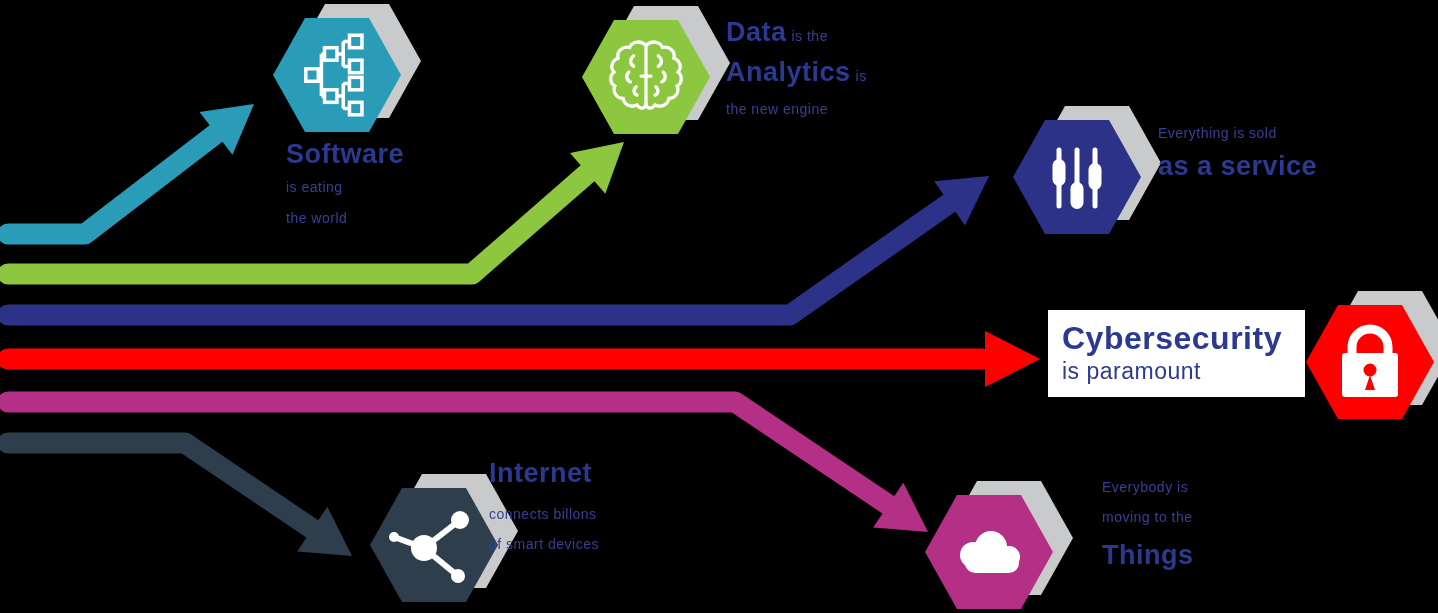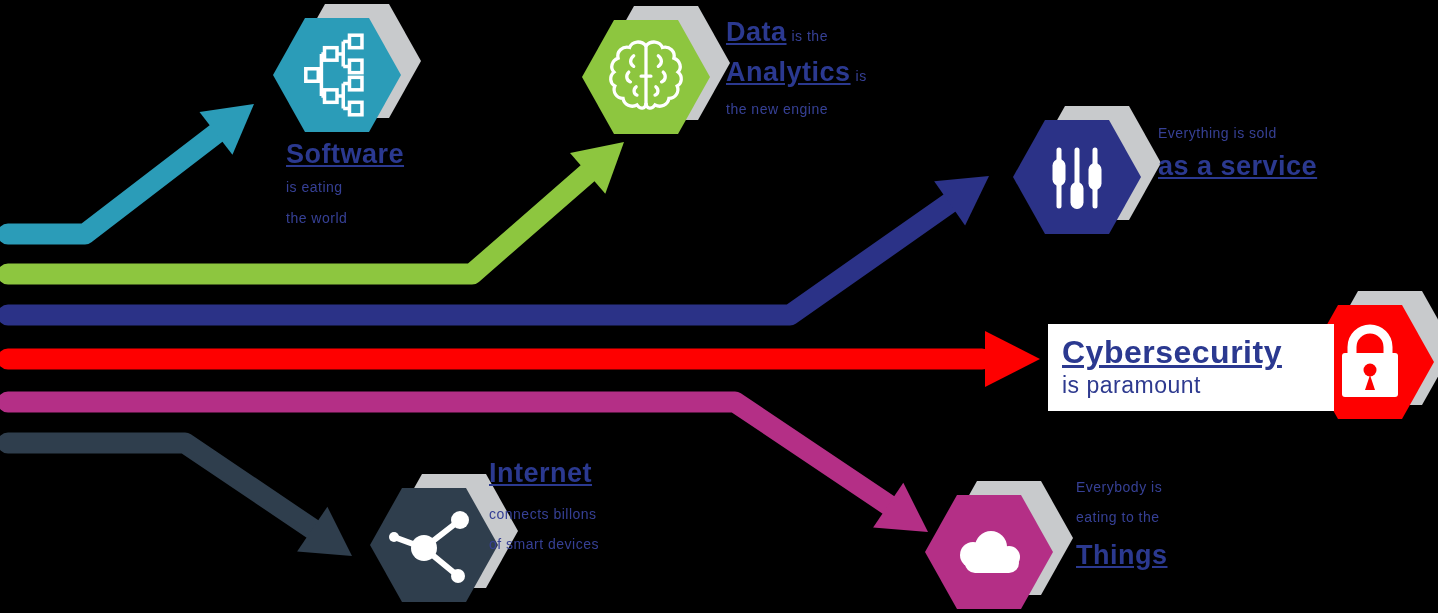--- a/index.html
+++ b/index.html
@@ -7,21 +7,21 @@
     position:relative;
     width:1438px;height:613px;
     background:var(--background,#000);
     overflow:hidden;
     font-family:"Liberation Sans",sans-serif;
   }
   .abs{position:absolute;}
   svg{display:block;}
   .arrow-line{fill:none;stroke-width:21;stroke-linecap:round;stroke-linejoin:round;}
   .label{letter-spacing:.5px;}
-  .title{font-weight:bold;color:var(--title-text,#2b3990);text-decoration:underline;}
+  .title{font-weight:bold;color:var(--title-text,#2b3990);}
   .sub{font-weight:normal;color:var(--subtitle-text,#364095);}
   .t27{font-size:27px;line-height:36px;}
   .s21{font-size:14px;line-height:31px;}
   .line{line-height:37px;white-space:nowrap;}
   .lh30{line-height:30px;}
   .lh42{line-height:42px;}
   .mt9{}
   .mt5{margin-top:5px;}
   .cyber-box{
     background:var(--box-bg,#fff);
@@ -149,28 +149,28 @@
       <span class="sub s21">is</span>
     </div>
     <div class="sub s21">the new engine</div>
   </div>
 
   <div class="label abs" style="left:1158px;top:118px">
     <div class="sub s21 lh30">Everything is sold</div>
     <div class="title t27">as a service</div>
   </div>
 
-  <div class="abs cyber-box label" style="left:1048px;top:324px;width:286px;height:87px">
+  <div class="abs cyber-box label" style="left:1048px;top:310px;width:257px;height:87px">
     <div class="title">Cybersecurity</div>
     <div class="sub">is paramount</div>
   </div>
 
-  <div class="label abs" style="left:1076px;top:472px">
+  <div class="label abs" style="left:1102px;top:472px">
     <div class="sub s21 lh30">Everybody is</div>
-    <div class="sub s21 lh30">eating to the</div>
+    <div class="sub s21 lh30">moving to the</div>
     <div class="title t27 mt5">Things</div>
   </div>
 
   <div class="label abs" style="left:489px;top:452px">
     <div class="title t27 lh42">Internet</div>
     <div class="sub s21 lh30 mt5">connects billons</div>
     <div class="sub s21 lh30">of smart devices</div>
   </div>
 
 </div>

